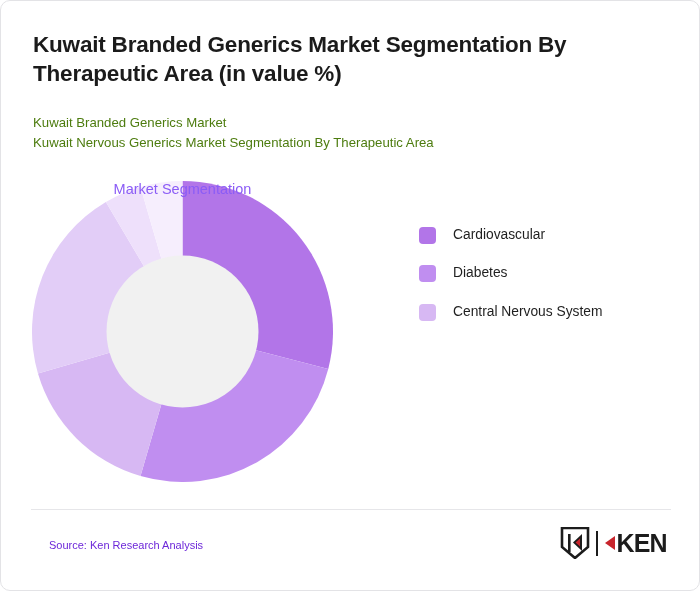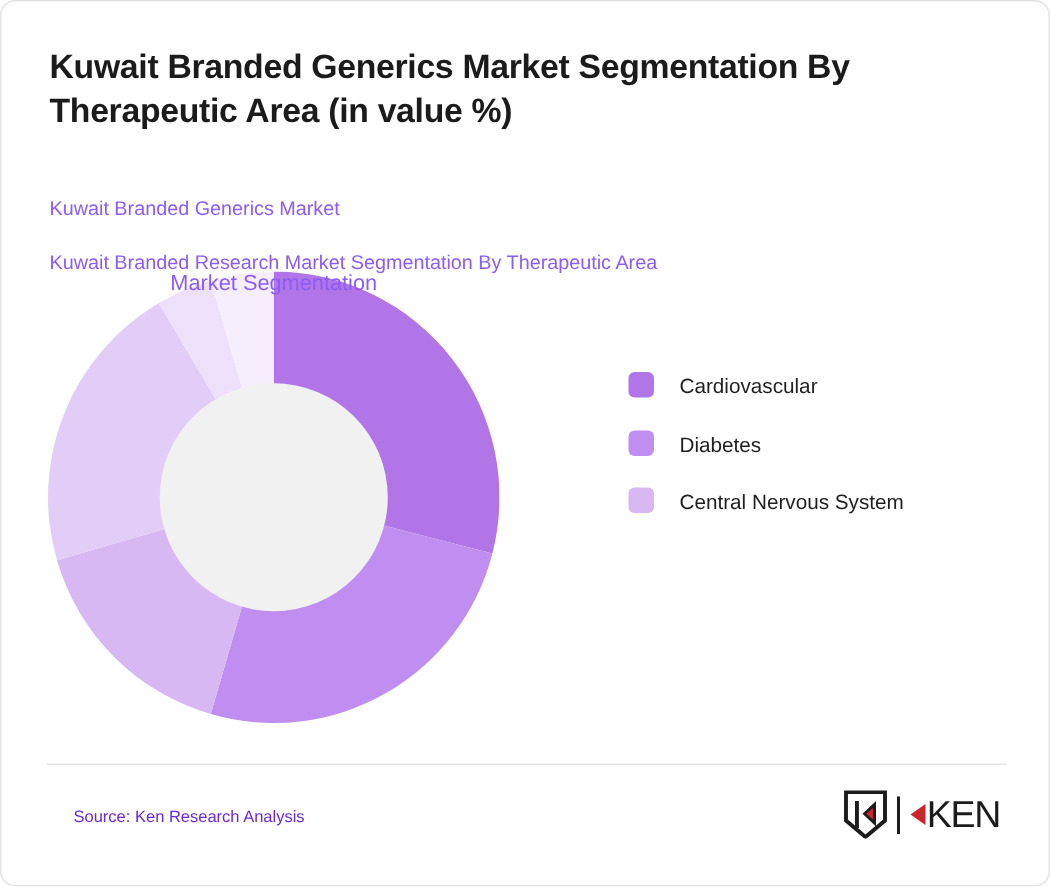--- a/index.html
+++ b/index.html
@@ -41,22 +41,21 @@
   }
   .subtitle-wrap {
     position: absolute;
     left: 32px;
     top: 112px;
     width: 620px;
   }
   .subtitle {
     font-size: 13.2px;
     line-height: 1.55;
-    color: #8b5cf6;
-    margin-top: 16px;
+    color: #4d7c0f;
   }
 
   
   .chart-area {
     position: absolute;
     left: 0;
     top: 160px;
     width: 700px;
     height: 340px;
   }
@@ -88,21 +87,21 @@
 
   
   .legend {
     position: absolute;
     left: 418px;
     top: 66px;
     width: 258px;
   }
   .legend-item {
     display: flex;
-    align-items: flex-end;
+    align-items: flex-start;
     height: 38.4px;
   }
   .legend-swatch {
     width: 17px;
     height: 17px;
     border-radius: 4px;
     flex: 0 0 auto;
   }
   .legend-label {
     margin-left: 17px;
@@ -142,21 +141,21 @@
   }
   .logo-bar {
     width: 2px;
     height: 25px;
     background: #1c1c1c;
     margin: 0 7px 0 6px;
     flex: 0 0 auto;
   }
   .logo-text {
     font-size: 25px;
-    font-weight: normal;
+    font-weight: bold;
     letter-spacing: -0.8px;
     color: #1c1c1c;
     display: flex;
     align-items: center;
     line-height: 1;
   }
   .logo-tri {
     width: 0;
     height: 0;
     border-top: 7px solid transparent;
@@ -168,21 +167,21 @@
 </head>
 <body>
 
 <div class="card">
   <div class="inner">
 
     <div class="title">Kuwait Branded Generics Market Segmentation By Therapeutic Area (in value %)</div>
 
     <div class="subtitle-wrap">
       <div class="subtitle">Kuwait Branded Generics Market</div>
-      <div class="subtitle">Kuwait Branded Research Market Segmentation By Therapeutic Area</div>
+      <div class="subtitle">Kuwait Nervous Generics Market Segmentation By Therapeutic Area</div>
     </div>
 
     <div class="chart-area">
 
       <div class="donut-wrap">
         <svg class="donut-svg" viewBox="0 0 301 301">
           <g id="donut-slices">
               <path d="M 150.5 150.5 L 150.5 0 A 150.5 150.5 0 0 1 296.271765749859 187.92782801831066 Z" fill="#b275e8"></path>
               <path d="M 150.5 150.5 L 296.271765749859 187.92782801831066 A 150.5 150.5 0 0 1 108.51183854109601 295.02419969437994 Z" fill="#c08ef0"></path>
               <path d="M 150.5 150.5 L 108.51183854109601 295.02419969437994 A 150.5 150.5 0 0 1 5.9758003056200835 192.48816145890405 Z" fill="#d7b8f3"></path>

